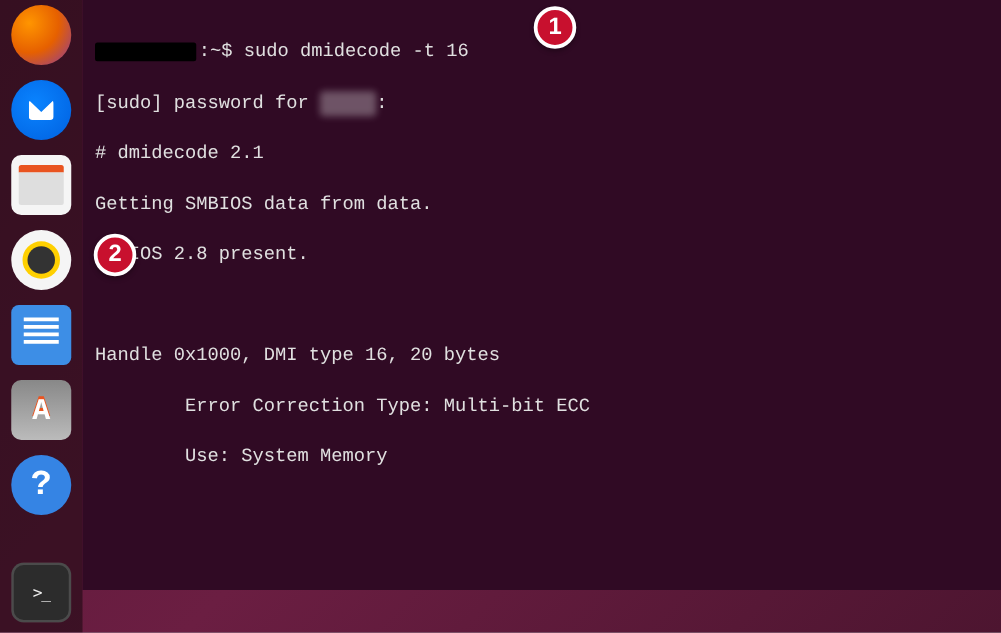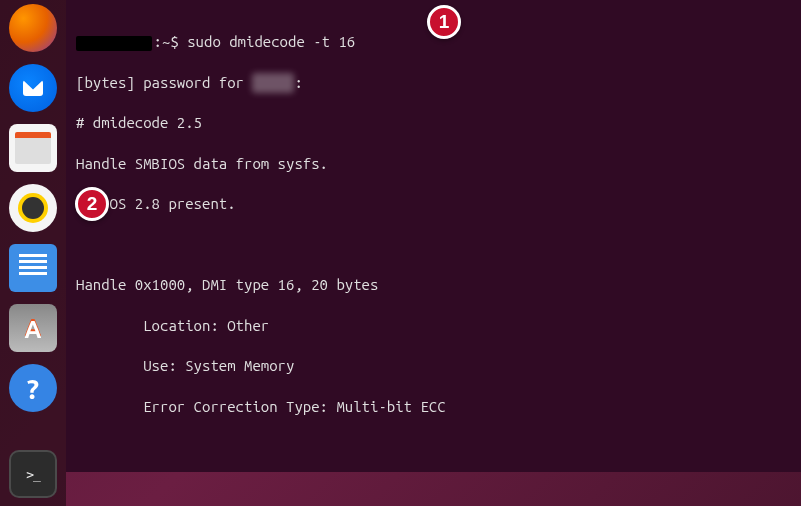--- a/index.html
+++ b/index.html
@@ -1,15 +1,15 @@
 <!DOCTYPE html>
 <html><head>
   <meta charset="utf-8">
   <style>
-    * { margin: 0; padding: 0; box-sizing: border-box; }
+    * { margin: 0; padding: 0; box-sizing: border-box; font-family: Liberation Mono, monospace; }
     body {
       width: 801px;
       height: 506px;
       background: linear-gradient(135deg, #5a1838 0%, #6b1e42 50%, #4d1530 100%);
       overflow: hidden;
       font-family: Ubuntu, sans-serif;
       position: relative;
     }
     .dock {
       position: absolute;
@@ -117,29 +117,28 @@
   <div class="dock-item files-icon"></div>
   <div class="dock-item rhythmbox-icon"></div>
   <div class="dock-item writer-icon"></div>
   <div class="dock-item software-icon"></div>
   <div class="dock-item help-icon"></div>
   <div class="dock-item terminal-dock-icon"></div>
 </div>
 
 <div class="terminal-window">
 <span class="term-line"><span class="prompt-hidden"></span><span>:~$ </span><span>sudo dmidecode -t 16</span></span>
-<span class="term-line"><span>[bytes] password for </span><span class="blur-user">xxxxx</span><span>:</span></span>
-<span class="term-line"># dmidecode 2.5</span>
-<span class="term-line">Handle SMBIOS data from sysfs.</span>
+<span class="term-line"><span>[sudo] password for </span><span class="blur-user">xxxxx</span><span>:</span></span>
+<span class="term-line"># dmidecode 2.1</span>
+<span class="term-line">Getting SMBIOS data from data.</span>
 <span class="term-line">SMBIOS 2.8 present.</span>
 <span class="term-line"> </span>
 <span class="term-line">Handle 0x1000, DMI type 16, 20 bytes</span>
-<span class="term-line indent1">Location: Other</span>
+<span class="term-line indent1">Error Correction Type: Multi-bit ECC</span>
 <span class="term-line indent1">Use: System Memory</span>
-<span class="term-line indent1">Error Correction Type: Multi-bit ECC</span>
 
 
 
 
 
 </div>
 
 <div class="annotation anno-1">1</div>
 <div class="annotation anno-2">2</div>
 

